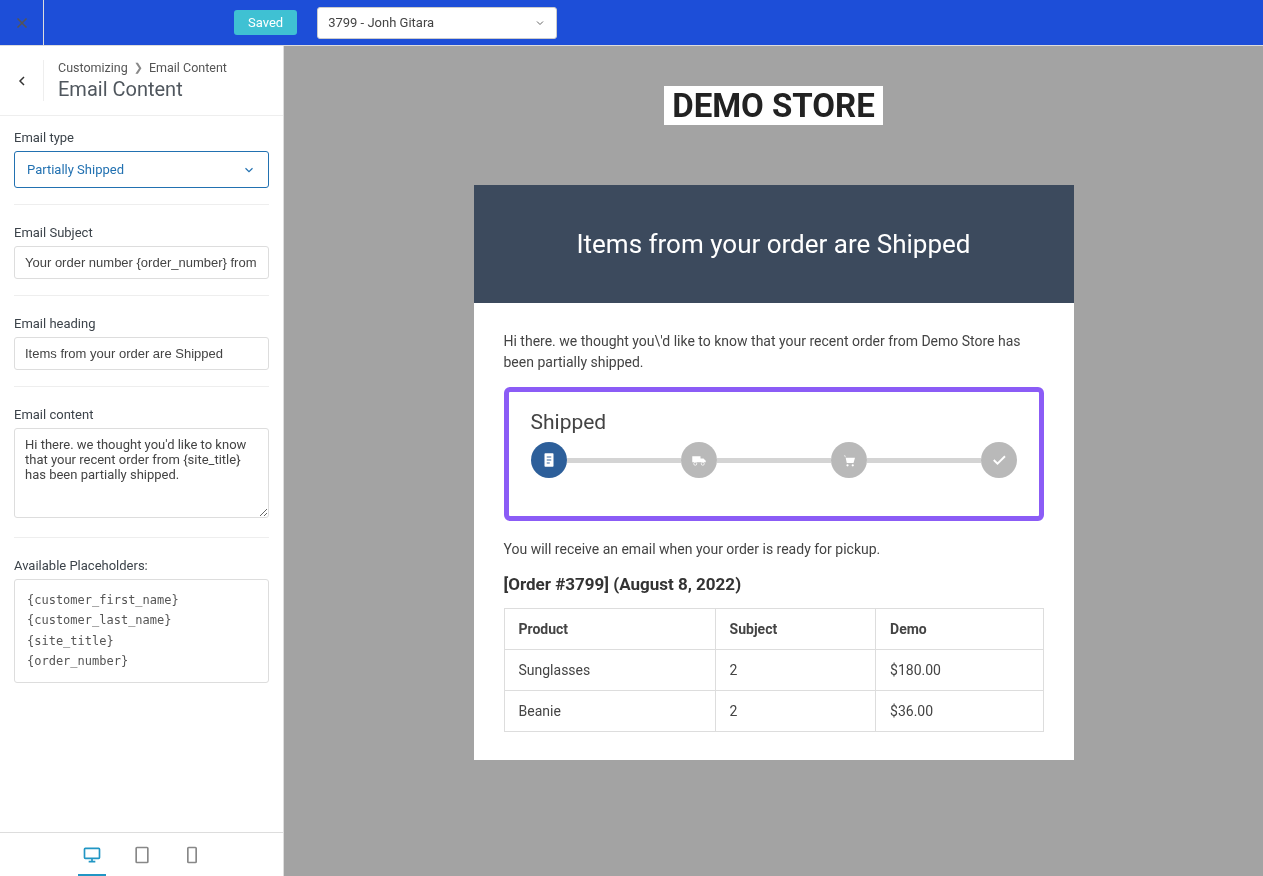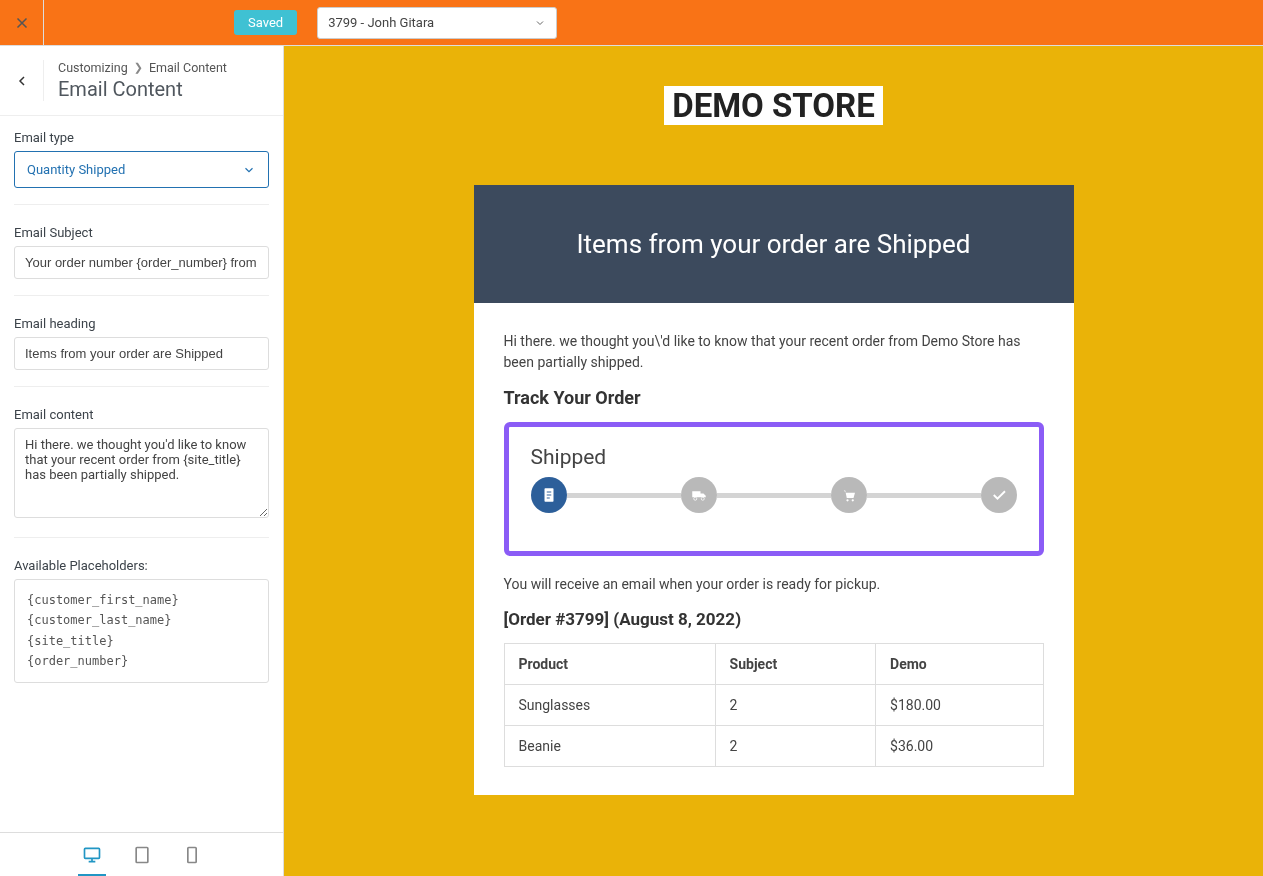--- a/index.html
+++ b/index.html
@@ -1,18 +1,18 @@
 <!DOCTYPE html>
 <html><head>
 <meta charset="utf-8">
 <style>
 * { box-sizing: border-box; margin: 0; padding: 0; }
 body { font-family: -apple-system, BlinkMacSystemFont, "Segoe UI", Roboto, sans-serif; font-size: 13px; color: #444; background: #f0f0f1; }
 
-.topbar { height: 46px; background: #f97316; border-bottom: 1px solid #ddd; display: flex; align-items: center; }
+.topbar { height: 46px; background: #1d4ed8; border-bottom: 1px solid #ddd; display: flex; align-items: center; }
 .topbar .close-btn { width: 44px; height: 46px; display:flex; align-items:center; justify-content:center; border-right: 1px solid #ddd; cursor:pointer;}
 .topbar .close-btn svg { width:18px; height:18px; fill:#555; }
 .topbar .spacer { flex: 0 0 190px; }
 .topbar .saved-pill { background:#3fc1d3; color:#fff; padding:5px 14px; border-radius:3px; font-size:13px; cursor:default; margin-right:10px;}
 .topbar .select-wrap { margin-left:10px; background:#fff; border:1px solid #ccc; border-radius:3px; width:240px; height:32px; display:flex; align-items:center; padding:0 10px; justify-content:space-between; cursor:pointer;}
 
 .body-wrap { display:flex; height: calc(876px - 46px); }
 
 .sidebar { width: 284px; background:#fff; border-right:1px solid #ddd; display:flex; flex-direction:column; }
 .sidebar-header { display:flex; padding: 14px 0 14px 0; border-bottom:1px solid #eee; }
@@ -31,21 +31,21 @@
 .text-input { width:100%; border:1px solid #ddd; border-radius:3px; padding:8px 10px; font-size:13px; color:#444; }
 .textarea-input { width:100%; border:1px solid #ddd; border-radius:3px; padding:8px 10px; font-size:13px; color:#444; resize:vertical; height:90px; font-family:inherit;}
 .placeholders-box { border:1px solid #ddd; border-radius:3px; padding:10px 12px; background:#fff; font-family: Consolas, Monaco, monospace; font-size:12px; color:#555; line-height:1.7; }
 
 .sidebar-footer { height:44px; border-top:1px solid #ddd; display:flex; justify-content:center; align-items:center; gap:26px; }
 .device-btn { width:24px; height:24px; display:flex; align-items:center; justify-content:center; cursor:pointer; position:relative;}
 .device-btn svg { width:20px; height:20px; fill:#888;}
 .device-btn.active svg { fill:#2196c4;}
 .device-btn.active::after { content:""; position:absolute; bottom:-10px; left:-2px; right:-2px; height:3px; background:#2196c4;}
 
-.preview-area { flex:1; background:#eab308; overflow:auto; padding-top:40px; }
+.preview-area { flex:1; background:#a3a3a3; overflow:auto; padding-top:40px; }
 .email-container { width:600px; margin:0 auto; }
 .store-title { text-align:center; font-size:33px; font-weight:700; color:#222; margin-bottom:30px; background:#fff; display:inline-block; padding:0 8px;}
 .store-title-wrap { text-align:center; margin-bottom:30px;}
 .email-banner { background:#3c4a5d; color:#fff; padding:44px 30px; text-align:center; font-size:26px; }
 .email-body { background:#fff; padding:28px 30px; color:#444; font-size:14px; }
 .email-body p { margin-bottom:14px; line-height:1.5;}
 .section-title { font-size:18px; font-weight:700; color:#333; margin:12px 0 14px;}
 .track-card { border:5px solid #8b5cf6; border-radius:6px; padding:18px 22px; margin-bottom:18px;}
 .track-card .shipped-label { font-size:21px; color:#444; margin-bottom:8px; font-weight:400;}
 .track-card .ship-date { font-size:13.5px; margin-bottom:18px;}
@@ -102,21 +102,21 @@
           <span>Email Content</span>
         </div>
         <div class="page-title">Email Content</div>
       </div>
     </div>
 
     <div class="sidebar-body">
       <div class="form-group">
         <label class="form-label">Email type</label>
         <div class="select-input">
-          <span>Quantity Shipped</span>
+          <span>Partially Shipped</span>
           <svg width="14" height="14" viewBox="0 0 24 24">
               <path d="M6 9l6 6 6-6" stroke="#2271b1" stroke-width="2" fill="none"></path>
             </svg>
         </div>
       </div>
 
       <div class="form-group">
         <label class="form-label">Email Subject</label>
         <input class="text-input" value="Your order number {order_number} from" style="">
       </div>
@@ -163,21 +163,20 @@
   </div>
 
   <div class="preview-area">
     <div class="email-container">
       <div class="store-title-wrap">
         <span class="store-title">DEMO STORE</span>
       </div>
       <div class="email-banner">Items from your order are Shipped</div>
       <div class="email-body">
         <p>Hi there. we thought you\'d like to know that your recent order from Demo Store has been partially shipped.</p>
-        <div class="section-title">Track Your Order</div>
 
         <div class="track-card">
           <div class="shipped-label">Shipped</div>
           <div class="progress-row">
             <div class="prog-node done">
                 <svg viewBox="0 0 24 24">
                   <rect x="6" y="3" width="12" height="18" rx="1"></rect>
                   <path d="M9 8h6M9 12h6M9 16h4" stroke="#2d5f9a" stroke-width="1.3"></path>
                 </svg>
               </div>

